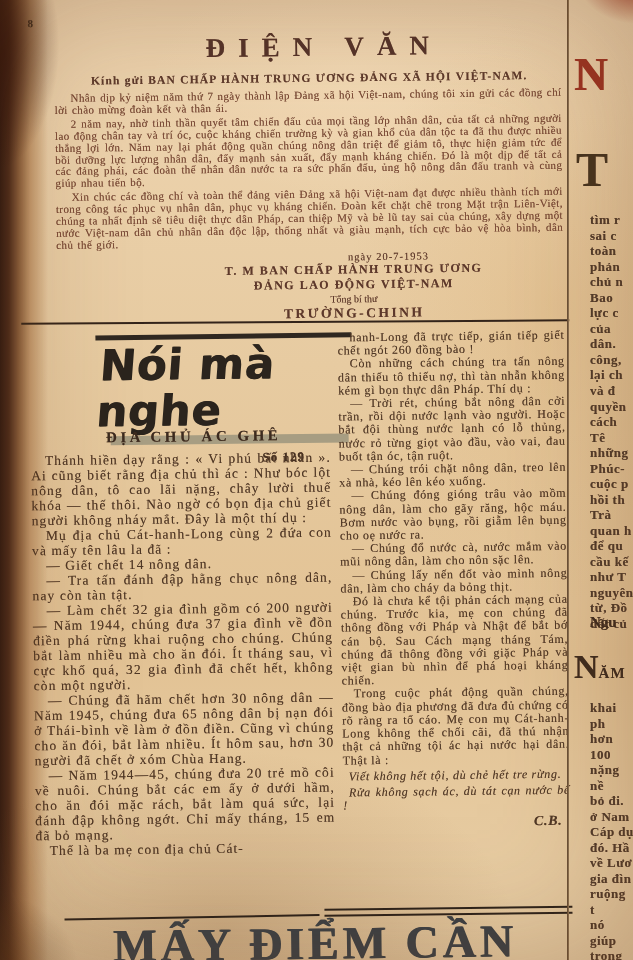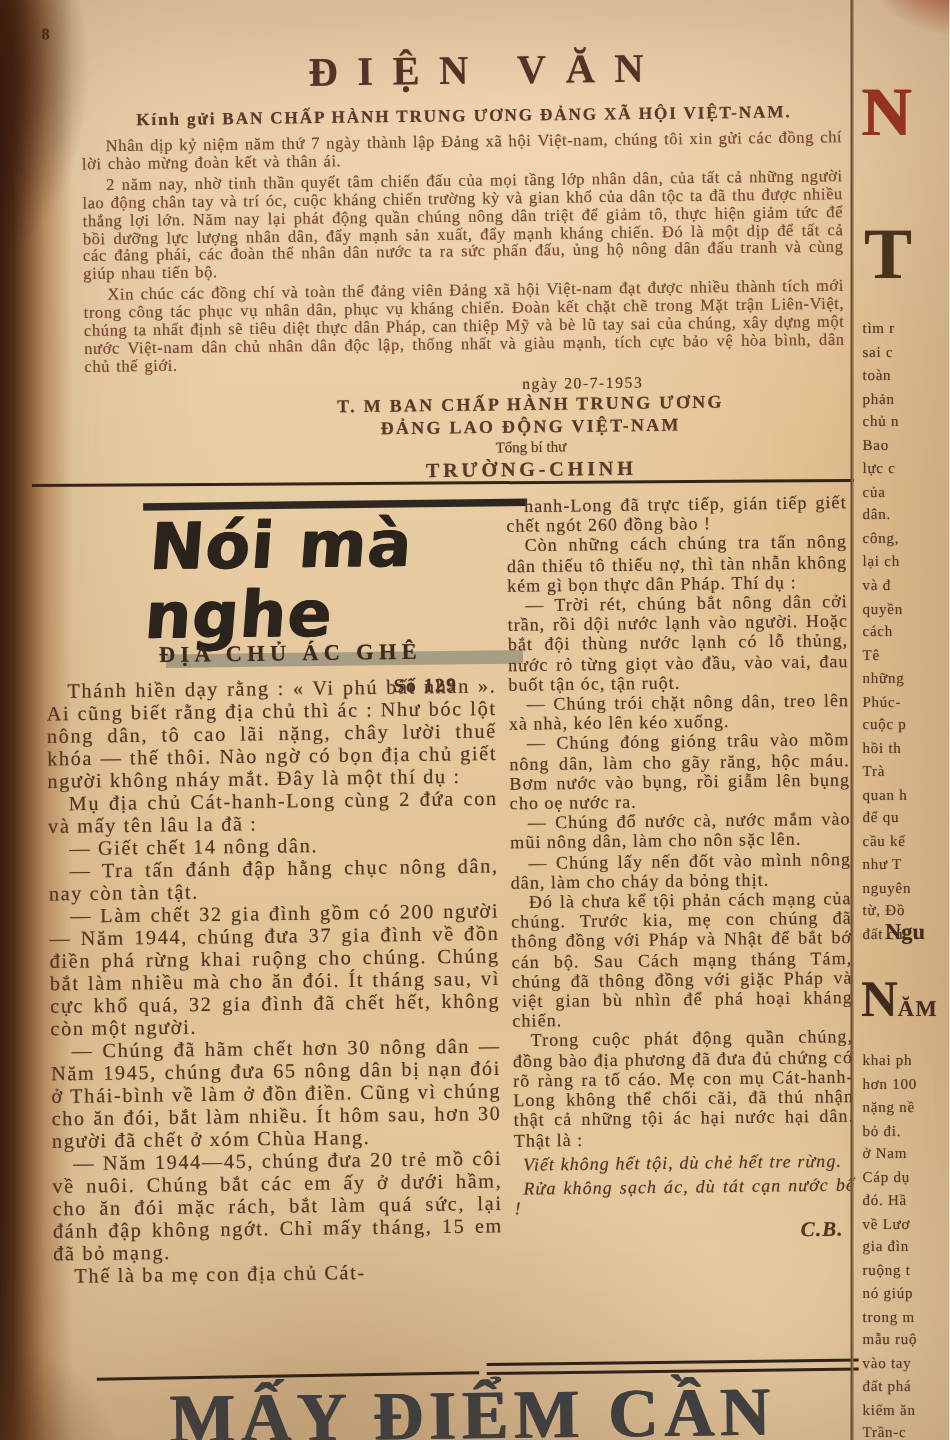--- a/index.html
+++ b/index.html
@@ -62,22 +62,22 @@
     padding-right:8px;margin-top:4px !important;text-indent:0 !important;}
   
   .rule2a{top:915px;left:30px;width:255px;border-top:2px solid #2a211a;transform:rotate(-.3deg);}
   .rule2b{top:909px;left:290px;width:248px;height:4px;border-top:2px solid #2a211a;
     border-bottom:2px solid #2a211a;}
   .big-head{top:917px;left:30px;width:500px;text-align:center;font-size:46px;font-weight:bold;
     letter-spacing:4px;color:#3a4046;text-shadow:1px 0 0 #3a4046;}
   
   .side{position:absolute;left:567px;top:0;width:66px;height:960px;
     border-left:1px solid #6a5138;box-shadow:inset 3px 0 0 -2px #8a7050;color:#4f3a2b;}
-  .side .frag{position:absolute;left:7px;font-size:10px;line-height:15.5px;
-    white-space:pre-line;letter-spacing:.5px;}
+  .side .frag{position:absolute;left:22px;font-size:13px;line-height:15.5px;
+    white-space:pre-line;letter-spacing:.5px;font-weight:bold;}
   .red-n{position:absolute;top:48px;left:6px;font-size:46px;font-weight:bold;color:#9c3222;
     text-shadow:1px 0 0 #9c3222;}
   .big-t{position:absolute;top:142px;left:8px;font-size:48px;font-weight:bold;color:#44331f;}
   .frag-top{top:212px;}
   .frag-mid{top:368px;margin-top:15px;}
   .ngu{position:absolute;top:614px;left:22px;font-size:15px;font-weight:bold;color:#3c2b1f;}
   .nam{position:absolute;top:648px;left:6px;font-weight:bold;color:#3c2b1f;}
   .nam .n1{font-size:34px;}
   .nam .n2{font-size:15px;letter-spacing:1px;}
   .frag-bot{top:700px;line-height:15.2px;}

